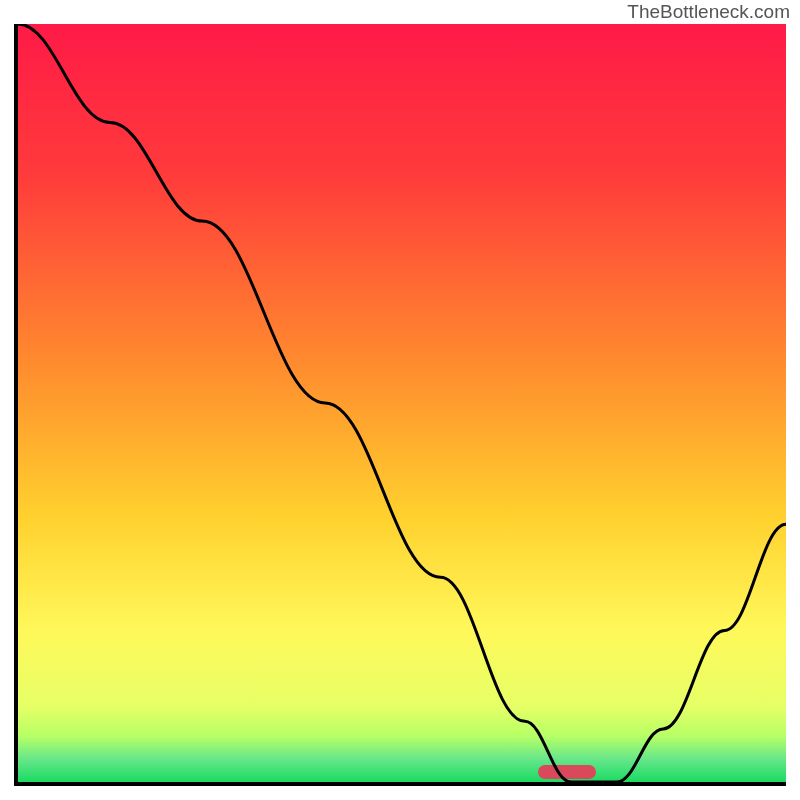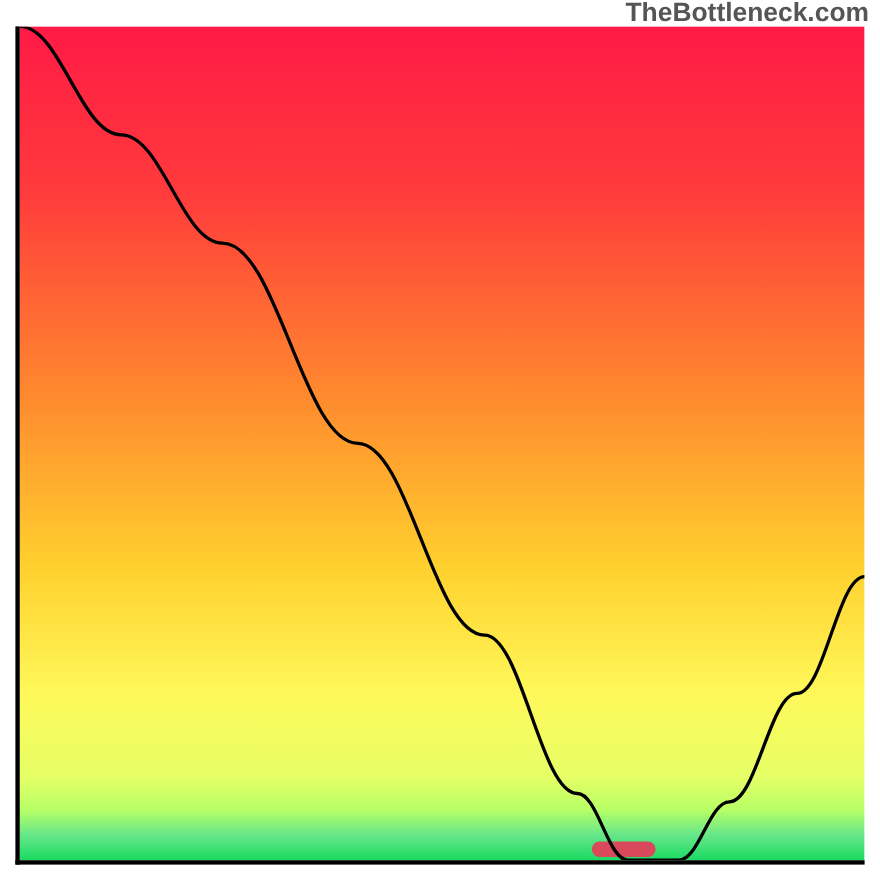--- a/index.html
+++ b/index.html
@@ -15,22 +15,22 @@
     position: relative;
     width: 800px;
     height: 800px;
   }
   .watermark {
     position: absolute;
     top: 0;
     right: 10px;
     height: 24px;
     line-height: 24px;
-    font-size: 24px;
-    font-weight: 700;
+    font-size: 19px;
+    font-weight: 400;
     color: #555;
     z-index: 5;
     white-space: nowrap;
   }
   .plot {
     position: absolute;
     left: 14px;
     top: 24px;
     width: 772px;
     height: 762px;

